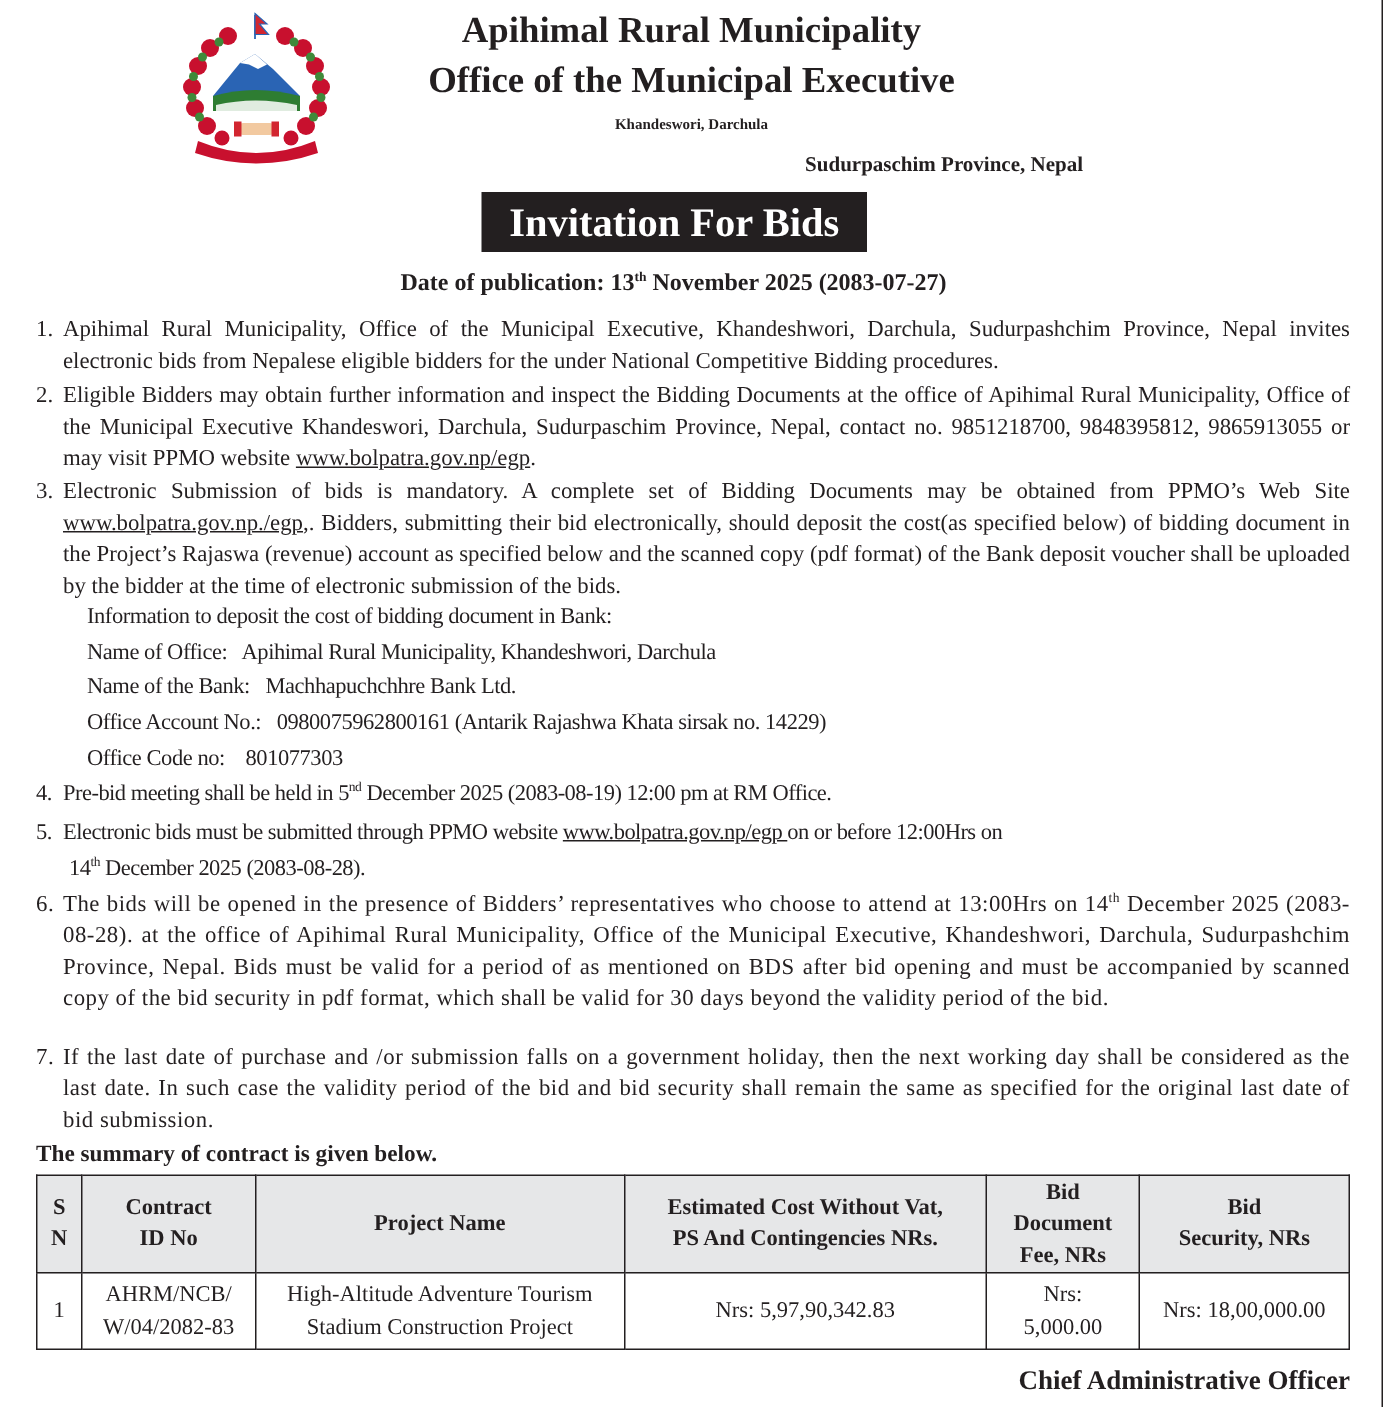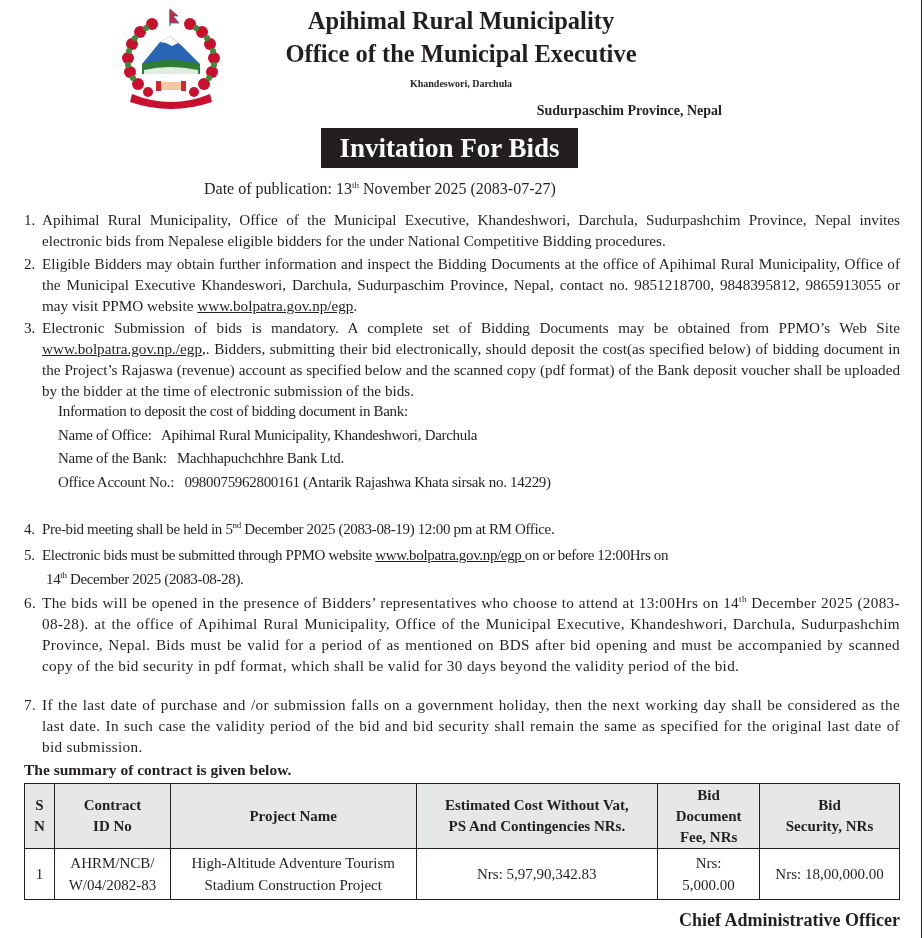--- a/index.html
+++ b/index.html
@@ -11,22 +11,22 @@
 
   .hdr { position:absolute; left:200px; width:522px; text-align:center; font-weight:bold; }
   .h1 { top:6px; font-size:24.5px; line-height:30px; }
   .h2 { top:39px; font-size:24.5px; line-height:30px; }
   .h3 { top:74px; font-size:10px; line-height:20px; }
   .h4 { top:101px; font-size:14px; line-height:20px;text-align:right; }
 
   .ifb { position:absolute; left:321px; top:128px; width:257px; height:40px; background:#231f20;
          color:#ffffff; font-weight:bold; font-size:27px; line-height:40px; text-align:center; }
 
-  .pubdate { position:absolute; left:204px; top:179px; width:522px; 
-             font-weight:normal; font-size:16px; line-height:20px; }
+  .pubdate { position:absolute; left:188px; top:179px; width:522px; text-align:center;
+             font-weight:bold; font-size:16px; line-height:20px; }
   sup { font-size:9px; line-height:0; vertical-align:6px; }
 
   .para { position:absolute; left:24px; width:876px; font-size:15.2px; line-height:21px; }
   .para .num { position:absolute; left:0; top:0; }
   .para .txt { margin-left:18px; text-align:justify; text-align-last:left; }
   .narrow { font-size:15px; letter-spacing:-0.35px; }
   .wide   { letter-spacing:0.35px; }
   u { text-decoration:underline; }
 
   .bank { position:absolute; left:58px; font-size:15px; line-height:23.7px; letter-spacing:-0.3px; }
@@ -119,20 +119,21 @@
 <div class="para" style="top:317px;">
   <span class="num">3.</span>
   <div class="txt"><span>Electronic Submission of bids is mandatory.  A complete set of Bidding Documents may be obtained from PPMO’s Web Site </span><u>www.bolpatra.gov.np./egp</u><span>,. Bidders, submitting their bid electronically, should deposit the cost(as specified below) of bidding document in the Project’s Rajaswa (revenue) account as specified below and the scanned copy (pdf format) of the Bank deposit voucher shall be uploaded by the bidder at the time of electronic submission of the bids.</span></div>
 </div>
 
 <div class="bank" style="top:400px;">
   <div>Information to deposit the cost of bidding document in Bank:</div>
   <div><span>Name of Office:</span>   <span>Apihimal Rural Municipality, Khandeshwori, Darchula</span></div>
   <div><span>Name of the Bank:</span>   <span>Machhapuchchhre Bank Ltd.</span></div>
   <div><span>Office Account No.:</span>   <span>0980075962800161 (Antarik Rajashwa Khata sirsak no. 14229)</span></div>
+  <div><span>Office Code no:</span>    <span>801077303</span></div>
 </div>
 
 <div class="para narrow" style="top:519px;">
   <span class="num">4.</span>
   <div class="txt"><span>Pre-bid meeting shall  be held in </span><span>5</span><sup>nd</sup><span> December 2025 (2083-08-19) 12:00 pm at RM Office.</span></div>
 </div>
 
 <div class="para narrow" style="top:543px; line-height:24px;">
   <span class="num">5.</span>
   <div class="txt" style="text-align:center;"><span>Electronic bids must be submitted through PPMO website </span><u>www.bolpatra.gov.np/egp </u><span>on or before 12:00Hrs on</span><br><span style="padding-left:4px;">14</span><sup>th</sup><span> December 2025 (2083-08-28).</span></div>

